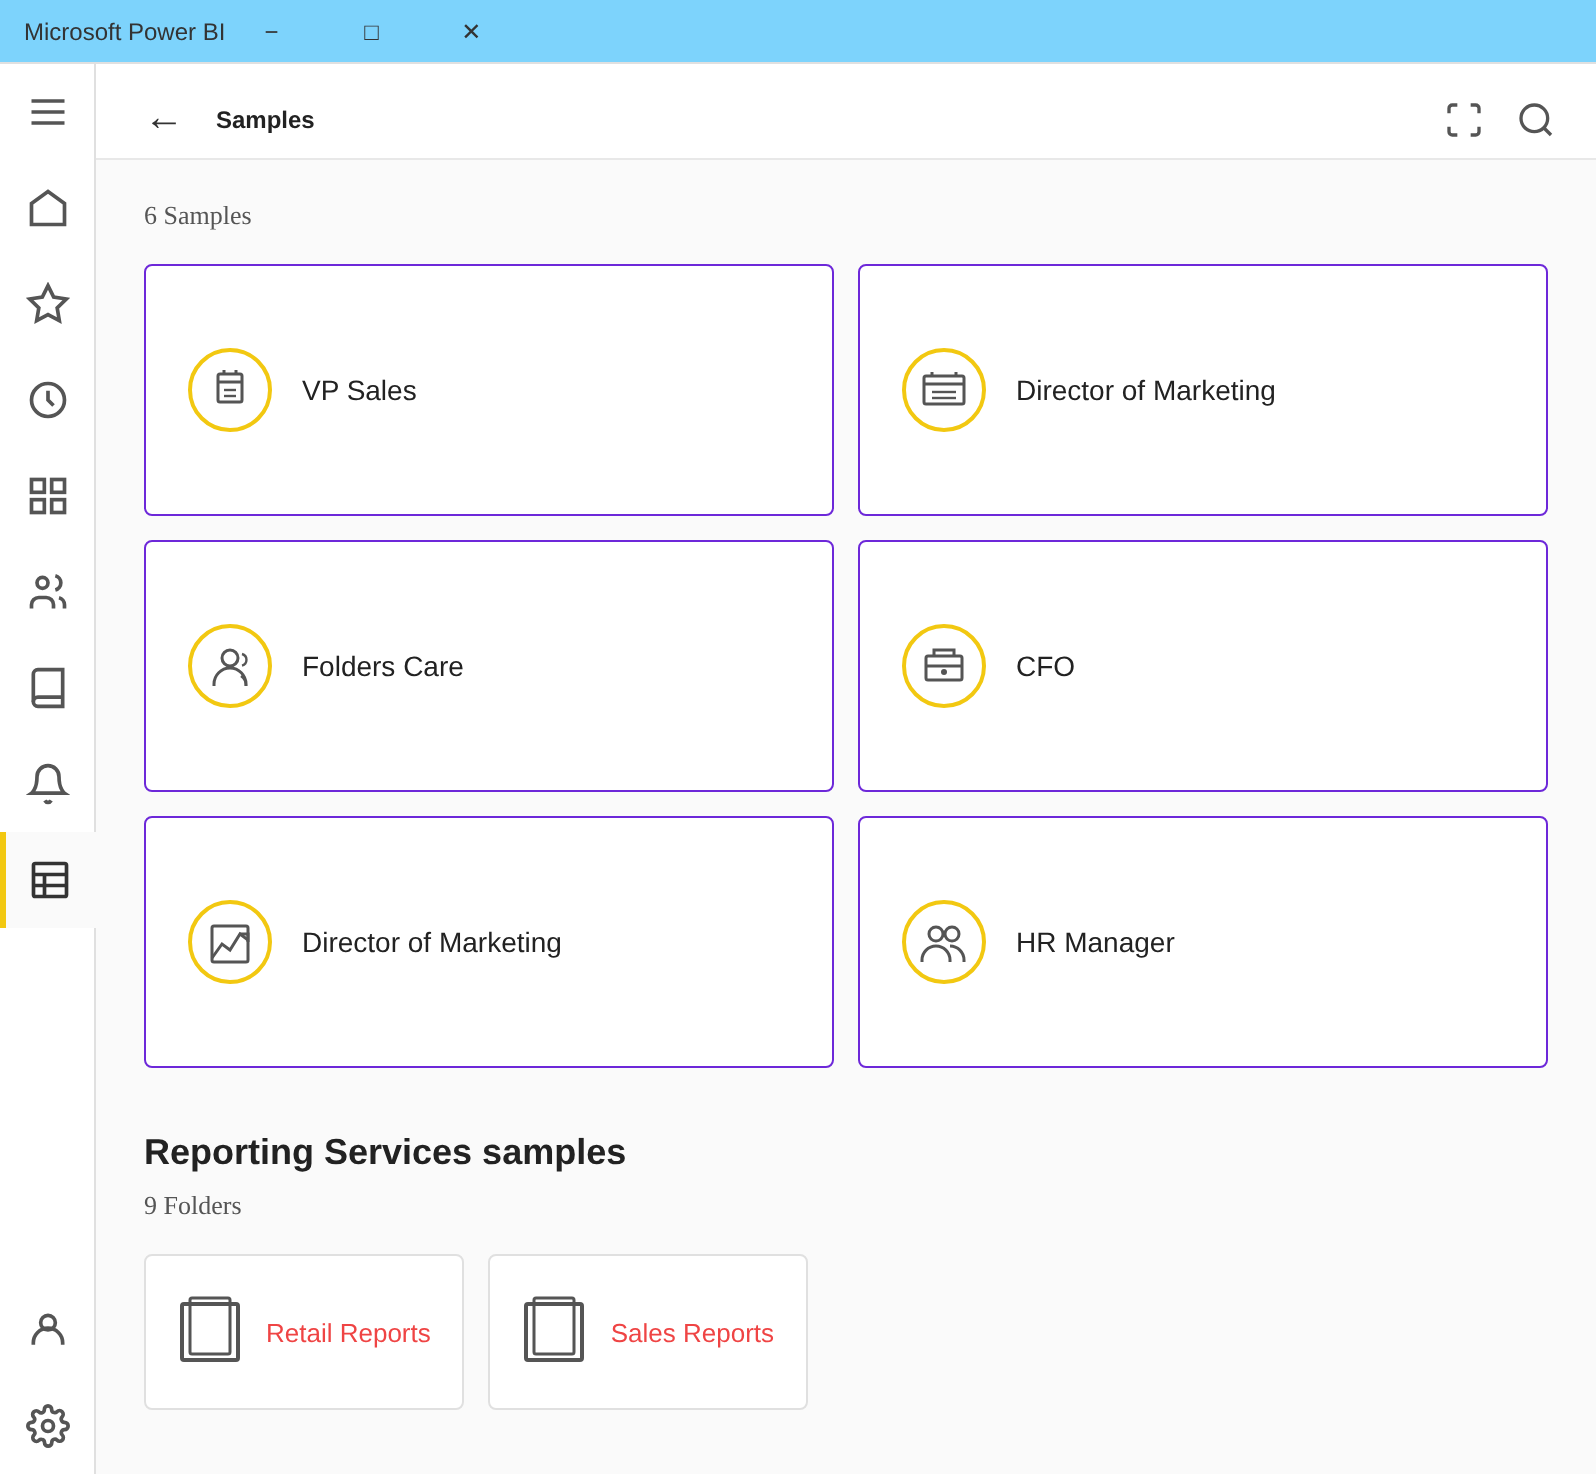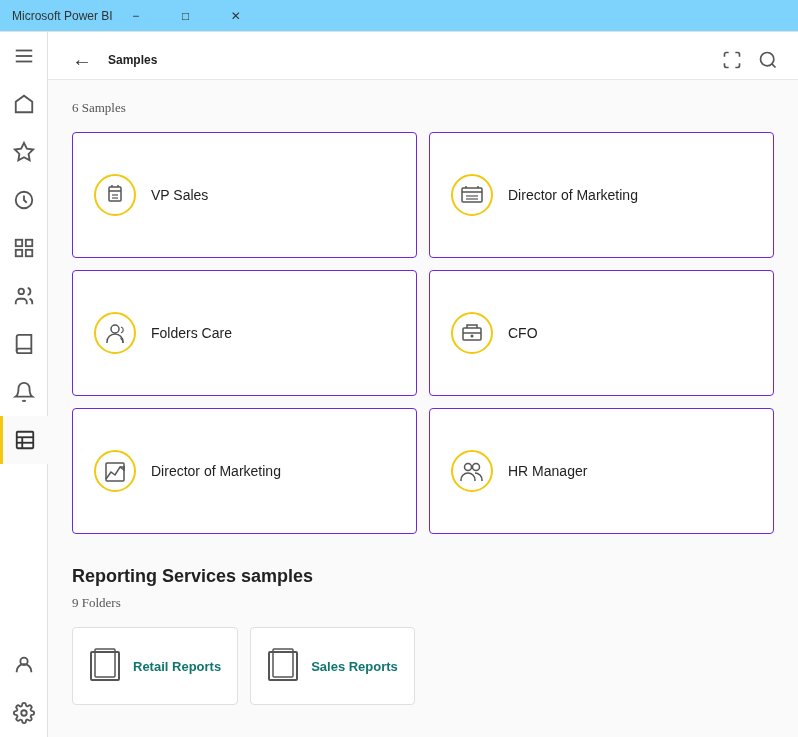--- a/index.html
+++ b/index.html
@@ -171,22 +171,22 @@
       padding: 20px 16px;
       display: flex;
       align-items: center;
       gap: 12px;
       cursor: pointer;
       min-width: 140px;
     }
 
     .folder-name {
       font-size: 13px;
-      font-weight: 700;
-      color: #0f766e;
+      font-weight: 400;
+      color: #ef4444;
     }
 
     
     .icon-circle {
       width: 44px;
       height: 44px;
     }
 
     
     .icon-svg {

